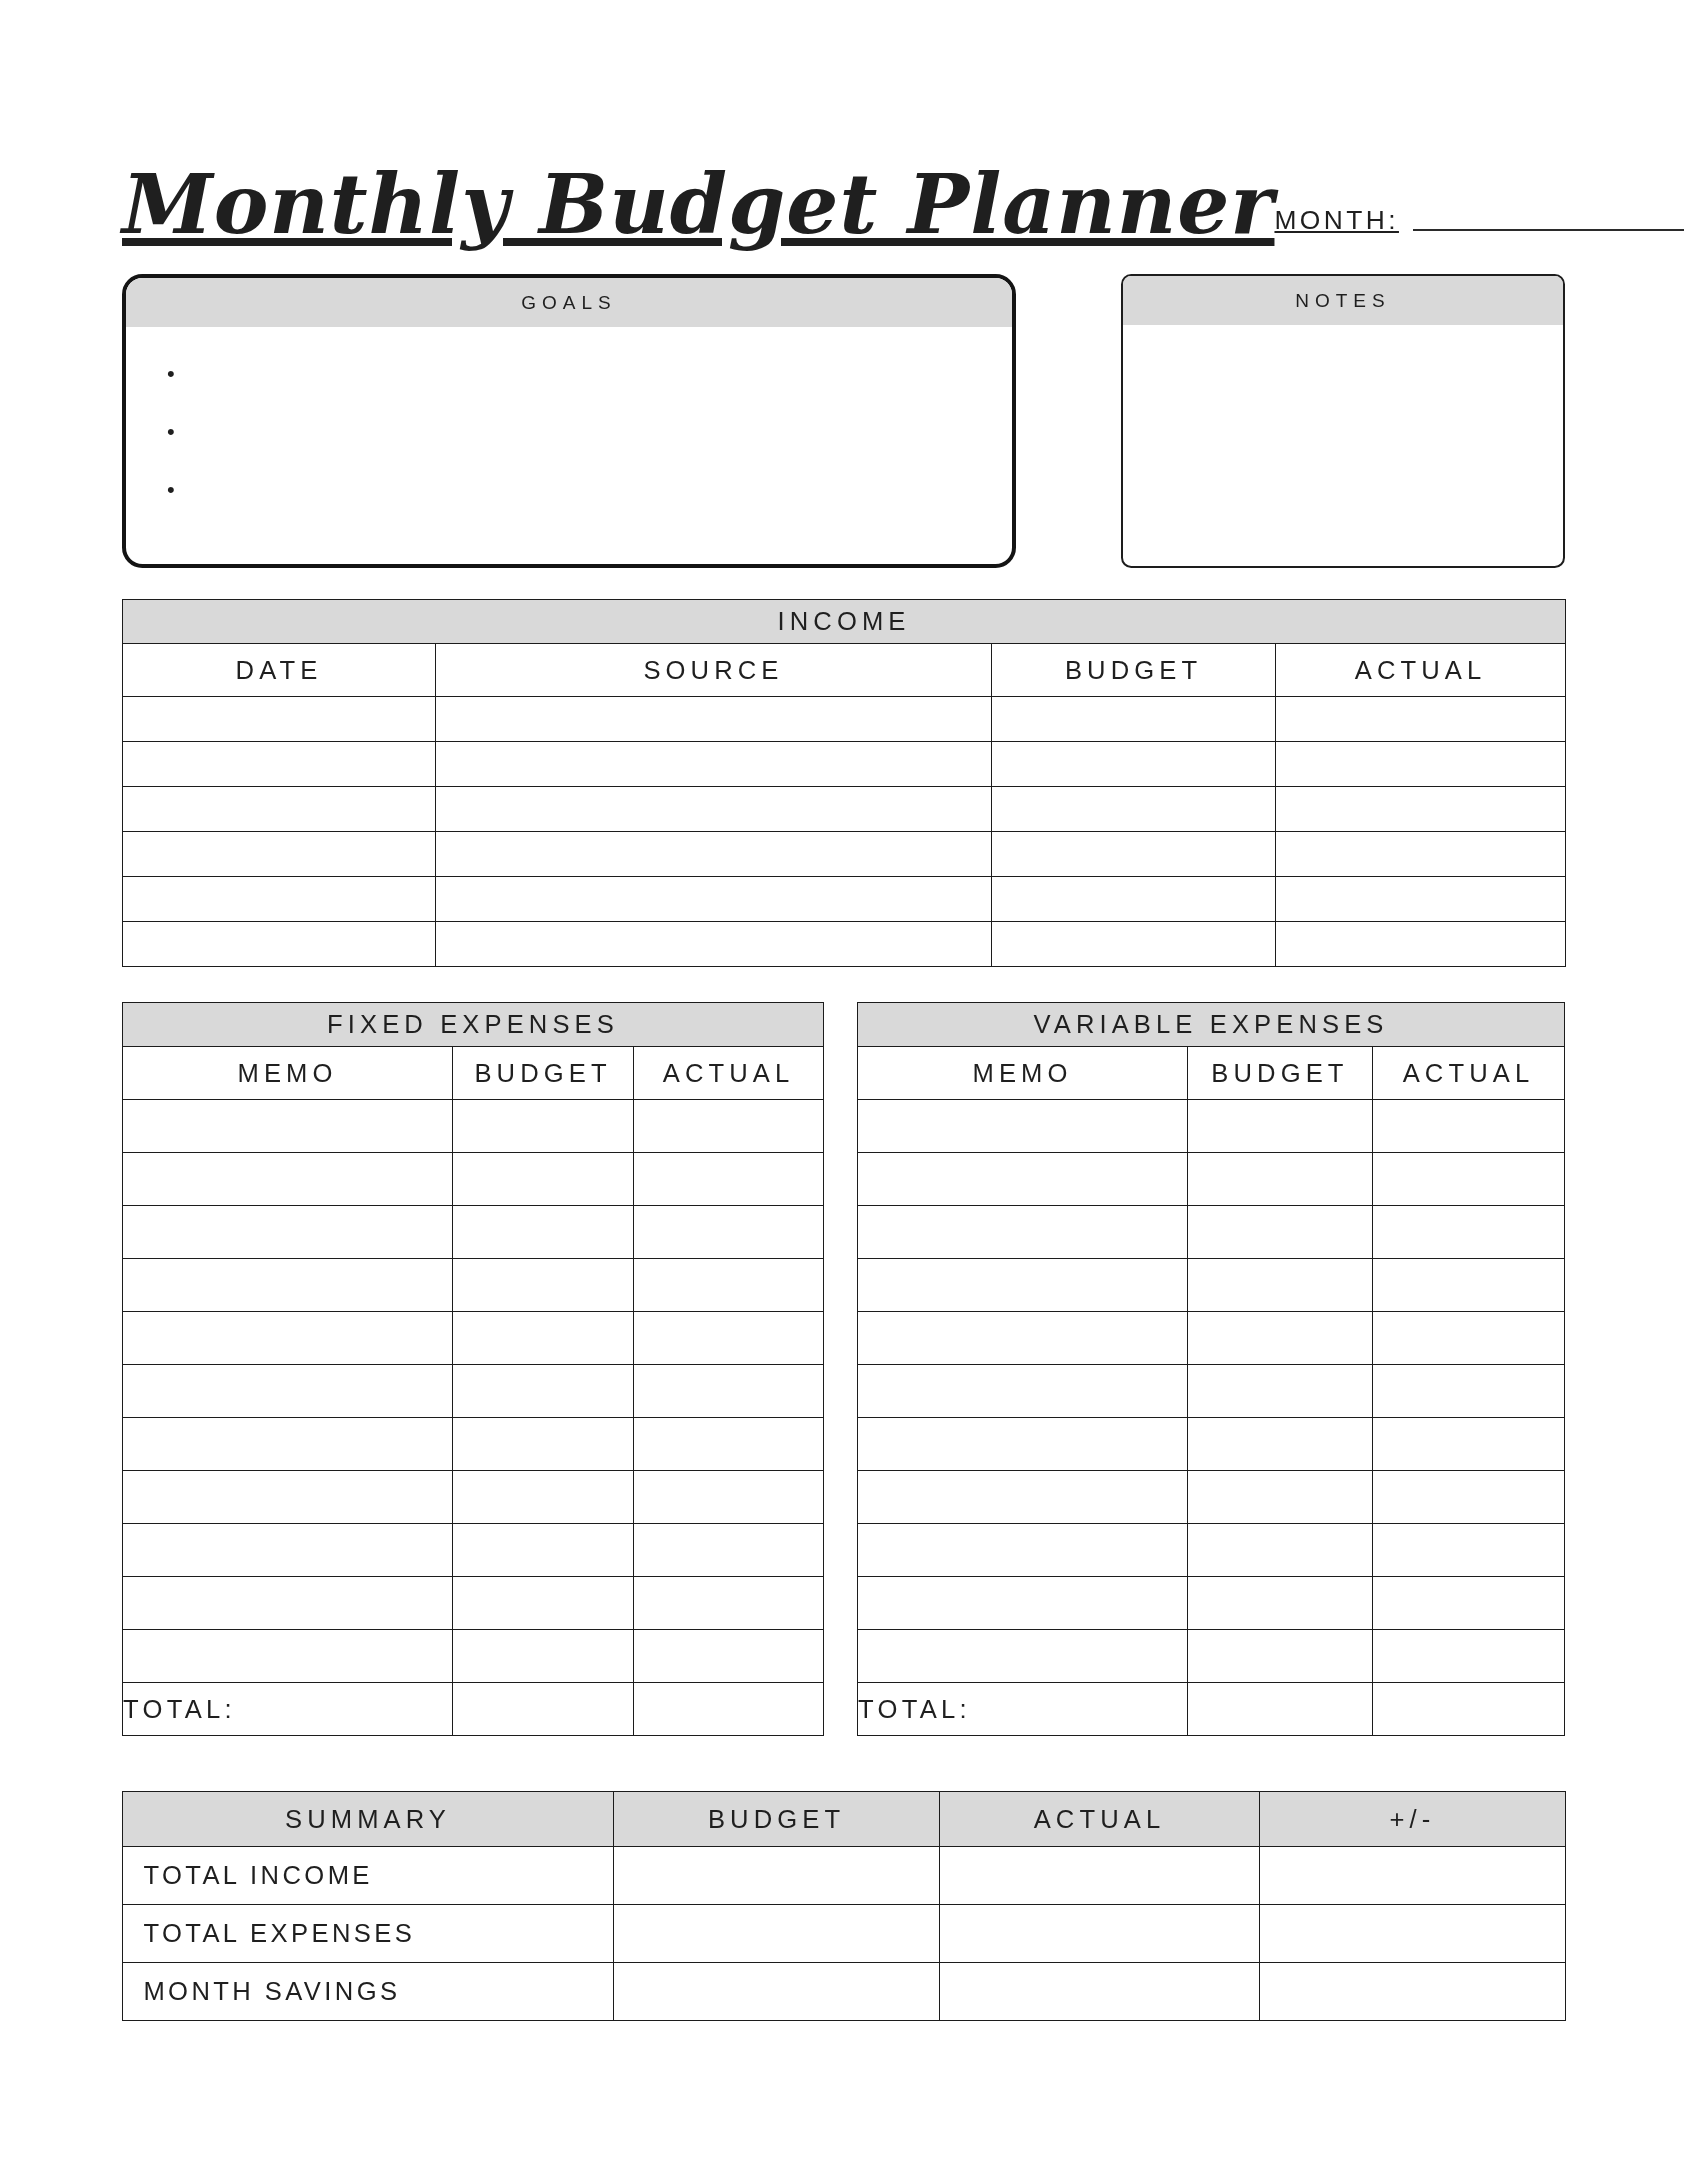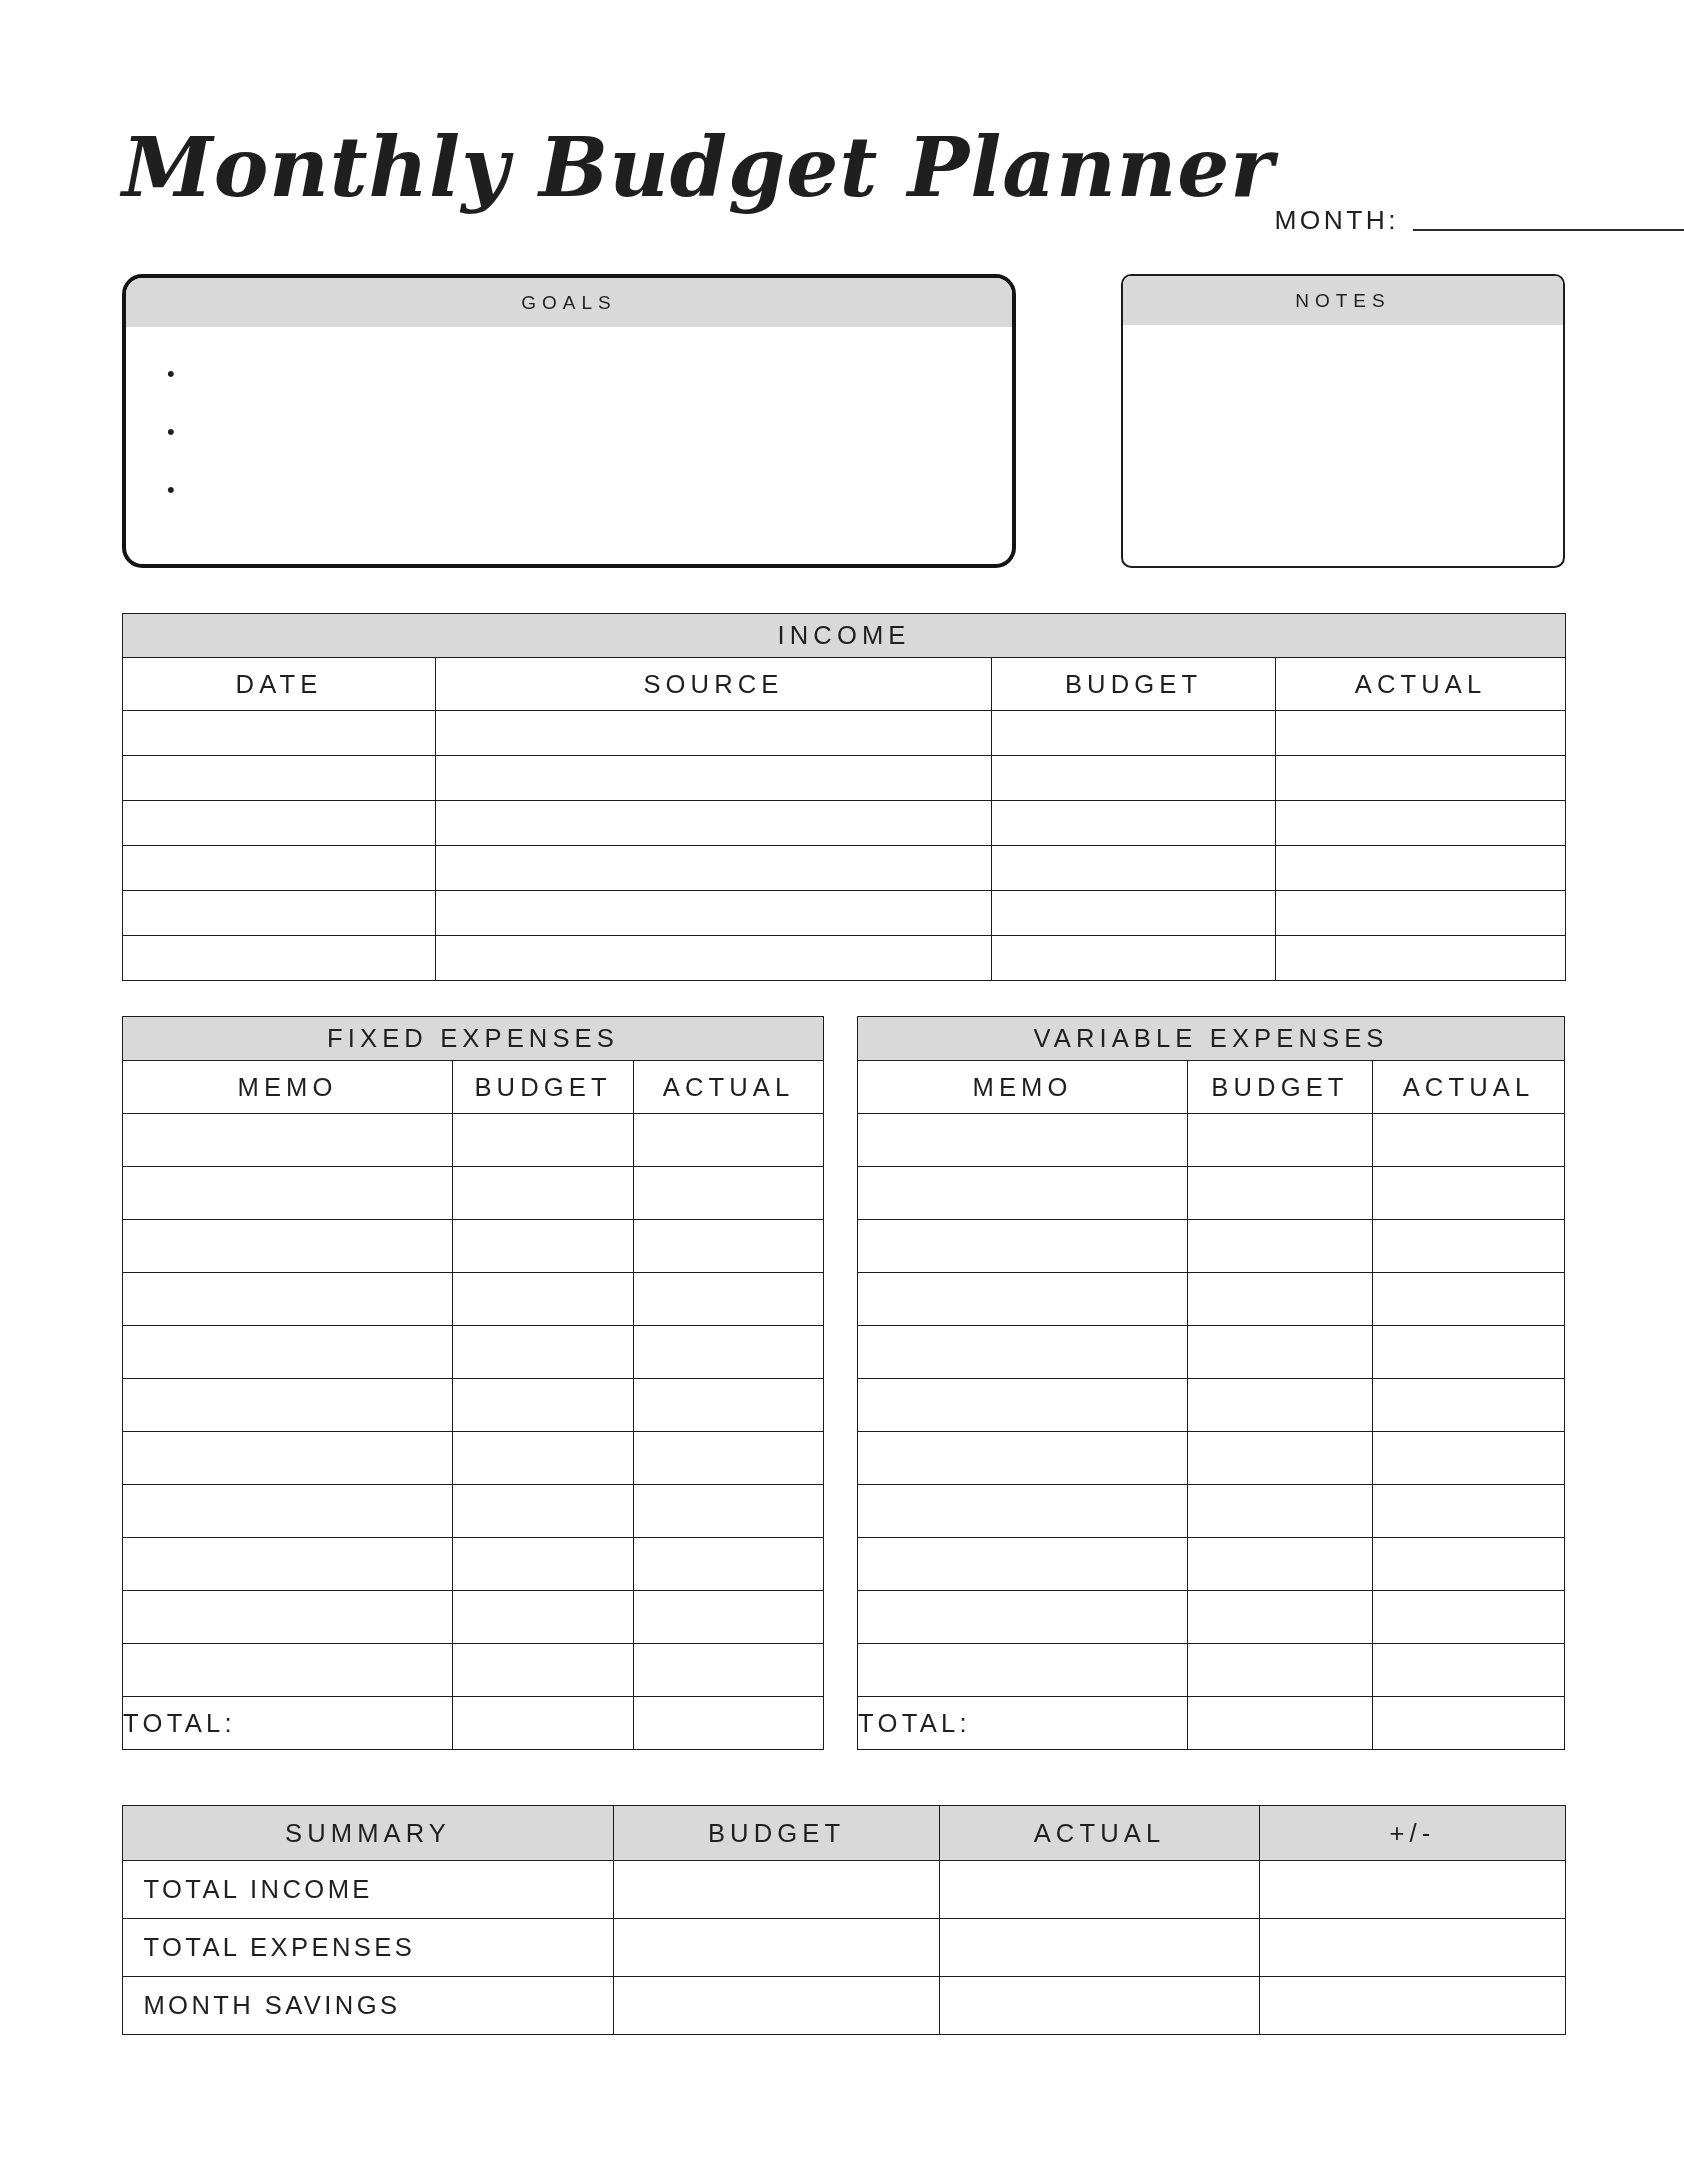--- a/index.html
+++ b/index.html
@@ -9,21 +9,21 @@
   }
   *{box-sizing:border-box;}
   html,body{margin:0;padding:0;}
   body{
     width:1685px;height:2181px;background:#ffffff;
     font-family:"Liberation Sans",sans-serif;color:var(--ink);
   }
   .page{width:100%;height:100%;padding:126px 120px 0 122px;}
 
   
-  .header-row{display:flex;justify-content:space-between;height:119px;}
+  .header-row{display:flex;justify-content:space-between;align-items:flex-end;height:119px;text-decoration:underline;}
   .page-title{
     font-family:"DejaVu Serif",serif;font-style:italic;font-weight:700;
     font-size:82px;line-height:1;letter-spacing:0.9px;white-space:nowrap;
   }
   .month-field{display:flex;align-items:flex-end;gap:13.6px;padding-bottom:12px;
     font-size:26.4px;letter-spacing:3.4px;}
   .month-label{line-height:1;}
   .month-line{width:294px;height:0;border-bottom:2.6px solid #2b2b2b;margin-bottom:1.7px;display:inline-block;}
 
   
@@ -34,21 +34,21 @@
     font-size:19px;letter-spacing:6px;}
   .goals-bullets{padding:36px 0 0 41px;display:flex;flex-direction:column;gap:36px;font-size:22px;line-height:1;}
 
   
   table{border-collapse:collapse;table-layout:fixed;}
   th,td{border:1.7px solid var(--border);padding:0;font-weight:400;text-align:center;vertical-align:middle;}
   th.table-title{background:var(--header-fill);height:44px;font-size:25.6px;letter-spacing:5.1px;}
   tr.col-head th{height:53px;font-size:25.6px;letter-spacing:5.1px;background:#fff;}
 
   
-  .income-table{width:1443px;margin-top:45px;}
+  .income-table{width:1443px;margin-top:31px;}
   .income-table tbody tr{height:45px;}
 
   
   .expenses-row{margin-top:35px;display:flex;justify-content:space-between;}
   .expense-table tbody tr{height:53px;}
   .expense-table tfoot tr{height:53px;}
   .expense-table.fixed{width:701px;}
   .expense-table.variable{width:707px;}
   td.total-cell{text-align:left;padding-right:17px;font-size:25.6px;letter-spacing:4.3px;}
 

